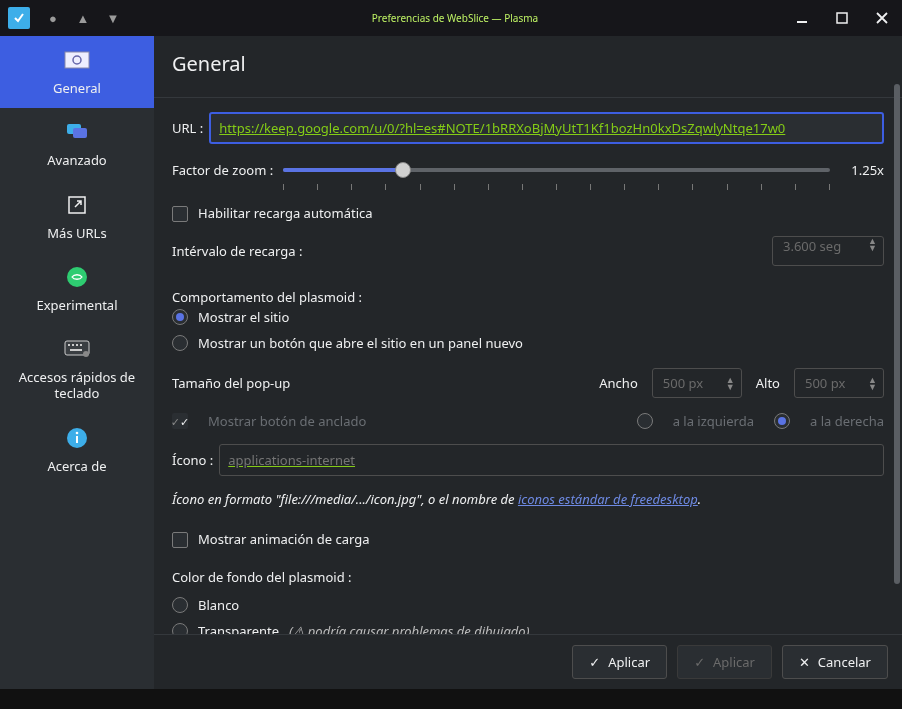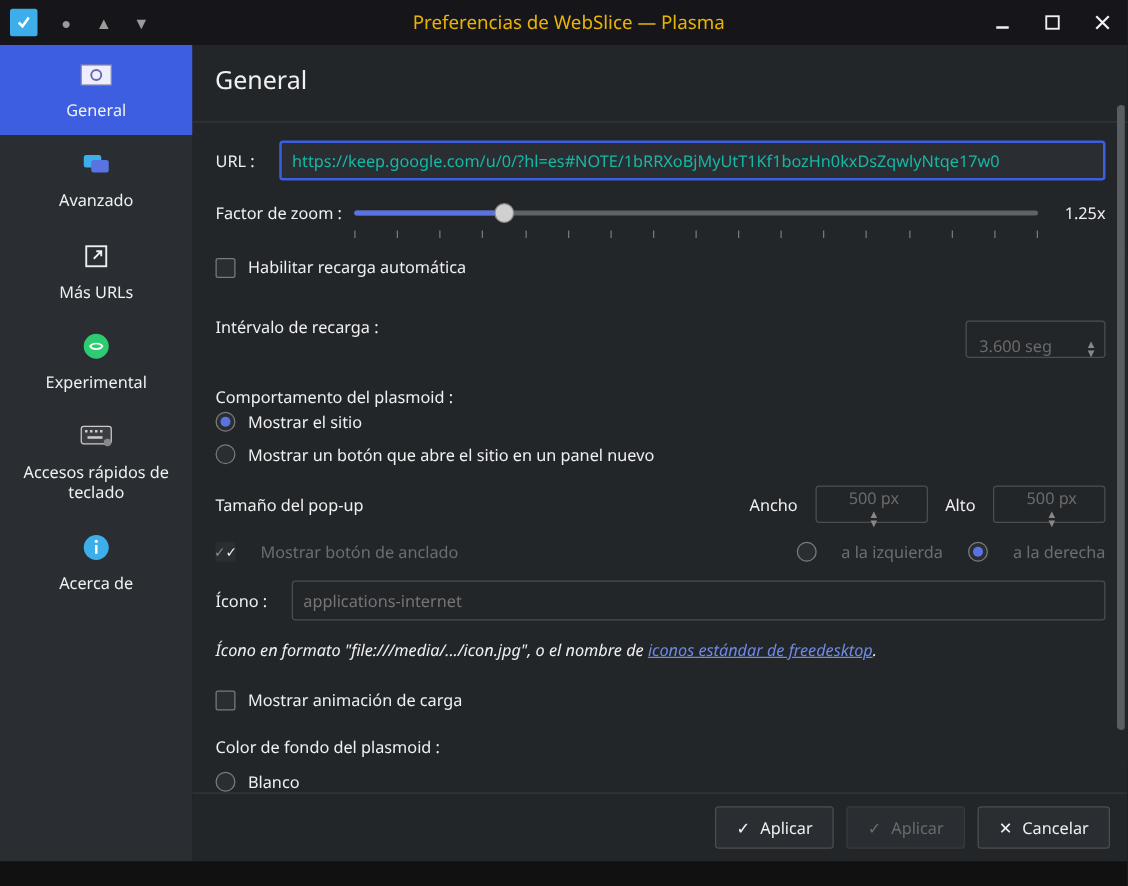--- a/index.html
+++ b/index.html
@@ -1,63 +1,63 @@
 <!DOCTYPE html>
 <html><head>
 <meta charset="utf-8">
 <style>
 * { margin: 0; padding: 0; box-sizing: border-box; font-family: "Noto Sans", "Segoe UI", sans-serif; }
 body { background: #1a1a1f; color: #eff0f1; font-size: 13px; width: 902px; height: 709px; overflow: hidden; }
 .titlebar { height: 36px; background: #16161a; display: flex; align-items: center; padding: 0 8px; }
 .tb-left { display: flex; gap: 16px; align-items: center; }
 .tb-icon { width: 22px; height: 22px; background: #3daee9; border-radius: 2px; display: flex; align-items: center; justify-content: center; color: #fff; font-size: 12px; }
 .tb-btn { width: 14px; height: 14px; display: flex; align-items: center; justify-content: center; color: #9b9b9b; cursor: pointer; }
-.tb-title { flex: 1; text-align: center; color: #eab308; font-size: 15px; }
+.tb-title { flex: 1; text-align: center; color: #bef264; font-size: 10px; }
 .tb-right { display: flex; gap: 16px; align-items: center; }
 .tb-wbtn { width: 24px; height: 24px; display: flex; align-items: center; justify-content: center; color: #eff0f1; cursor: pointer; font-size: 14px; }
 .body-row { display: flex; height: calc(709px - 36px - 20px); }
 .sidebar { width: 154px; background: #2a2e32; display: flex; flex-direction: column; padding-top: 0; }
 .side-item { display: flex; flex-direction: column; align-items: center; justify-content: center; padding: 10px 6px 12px; gap: 6px; color: #eff0f1; cursor: pointer; text-align: center; font-size: 13px; }
 .side-item.active { background: #3d5ee1; }
 .side-ico { width: 28px; height: 28px; display: flex; align-items: center; justify-content: center; }
 .side-label { line-height: 1.25; }
 .main { flex: 1; display: flex; flex-direction: column; background: #232629; position: relative; }
 .page-header { padding: 14px 18px 20px; font-size: 20px; color: #eff0f1; border-bottom: 1px solid #34383c; }
 .scroll { overflow-y: auto; padding: 14px 18px 12px; flex: 1; }
-.form-row { display: flex; align-items: center; gap: 20px; margin-bottom: 14px; }
+.form-row { display: flex; align-items: center; gap: 6px; margin-bottom: 14px; }
 .lbl { color: #eff0f1; white-space: nowrap; }
-.input { flex: 1; height: 32px; background: #2a2e32; border: 2px solid #3d5ee1; border-radius: 3px; color: #14b8a6; padding: 0 8px; font-size: 13px; outline: none; }
+.input { flex: 1; height: 32px; background: #2a2e32; border: 2px solid #3d5ee1; border-radius: 3px; color: #84cc16; padding: 0 8px; font-size: 13px; outline: none; text-decoration: underline; }
 .input.plain { border: 1px solid #4d4d4d; background: #232629; }
 .slider-row { display: flex; align-items: center; gap: 10px; margin-bottom: 22px; }
 .slider-wrap { flex: 1; position: relative; height: 24px; display: flex; align-items: center; }
 .slider-track { width: 100%; height: 4px; background: #5f6368; border-radius: 2px; position: relative; }
 .slider-fill { position: absolute; left: 0; top: 0; height: 100%; background: #5a73e3; border-radius: 2px; }
 .slider-thumb { position: absolute; top: 50%; transform: translate(-50%, -50%); width: 16px; height: 16px; background: #d0d0d0; border-radius: 50%; border: 1px solid #888; }
 .ticks { position: absolute; bottom: -8px; left: 0; right: 0; display: flex; justify-content: space-between; }
 .tick { width: 1px; height: 6px; background: #777; }
 .zoom-val { width: 44px; text-align: right; }
 .check-row { display: flex; align-items: flex-end; gap: 10px; margin-bottom: 14px; }
 .chk { width: 16px; height: 16px; border: 1px solid #7a7a7a; border-radius: 2px; background: #2a2e32; display: inline-flex; align-items: center; justify-content: center; font-size: 11px; color: #888; }
 .chk.on::after { content: "✓"; color: #eff0f1; }
-.spin { display: flex; align-items: flex-end; height: 30px; width: 112px; border: 1px solid #4d4d4d; border-radius: 3px; padding: 0 6px 0 10px; justify-content: space-between; margin-top: 20px; }
+.spin { display: flex; align-items: flex-start; height: 30px; width: 112px; border: 1px solid #4d4d4d; border-radius: 3px; padding: 0 6px 0 10px; justify-content: space-between; }
 .spin.disabled { color: #6a6a6a; }
 .spin-arrows { display: flex; flex-direction: column; line-height: 7px; font-size: 9px; color: #888; }
 .section-gap { height: 8px; }
 .radio-row { display: flex; align-items: center; gap: 10px; margin-bottom: 8px; }
 .radio { width: 16px; height: 16px; border: 1px solid #7a7a7a; border-radius: 50%; display: inline-flex; align-items: center; justify-content: center; background: #2a2e32; }
 .radio.on::after { content: ""; width: 8px; height: 8px; background: #5a73e3; border-radius: 50%; }
 .muted { color: #6a6e73; }
 .hint { font-style: italic; font-size: 13px; margin-top: 6px; margin-bottom: 14px; }
 .hint a { color: #6e8ae4; text-decoration: underline; }
 .warn { font-style: italic; color: #bdbdbd; }
 .button-bar { display: flex; justify-content: flex-end; gap: 10px; padding: 10px 14px; border-top: 1px solid #34383c; }
 .btn { height: 34px; padding: 0 16px; background: #2a2e32; border: 1px solid #4d4d4d; border-radius: 3px; color: #eff0f1; display: flex; align-items: center; gap: 8px; cursor: pointer; font-size: 13px; }
 .btn.disabled { color: #6a6a6a; border-color: #3a3a3a; cursor: default; }
 .btn.cancel {}
-.inline-spin { display: flex; align-items: center; height: 30px; width: 90px; border: 1px solid #4d4d4d; border-radius: 3px; padding: 0 6px 0 10px; justify-content: space-between; color: #6a6a6a; flex-direction: column; }
+.inline-spin { display: flex; align-items: center; height: 30px; width: 90px; border: 1px solid #4d4d4d; border-radius: 3px; padding: 0 6px 0 10px; justify-content: space-between; color: #6a6a6a; }
 .scrollbar { position: absolute; right: 2px; top: 48px; width: 6px; height: 520px; background: transparent; }
 .scrollbar-thumb { width: 100%; height: 500px; background: #5a5e63; border-radius: 3px; }
 svg { display: block; }
 .bottom-strip { height: 20px; background: #111; }
 </style>
 </head>
 <body>
 
 <div class="titlebar">
   <div class="tb-left">

